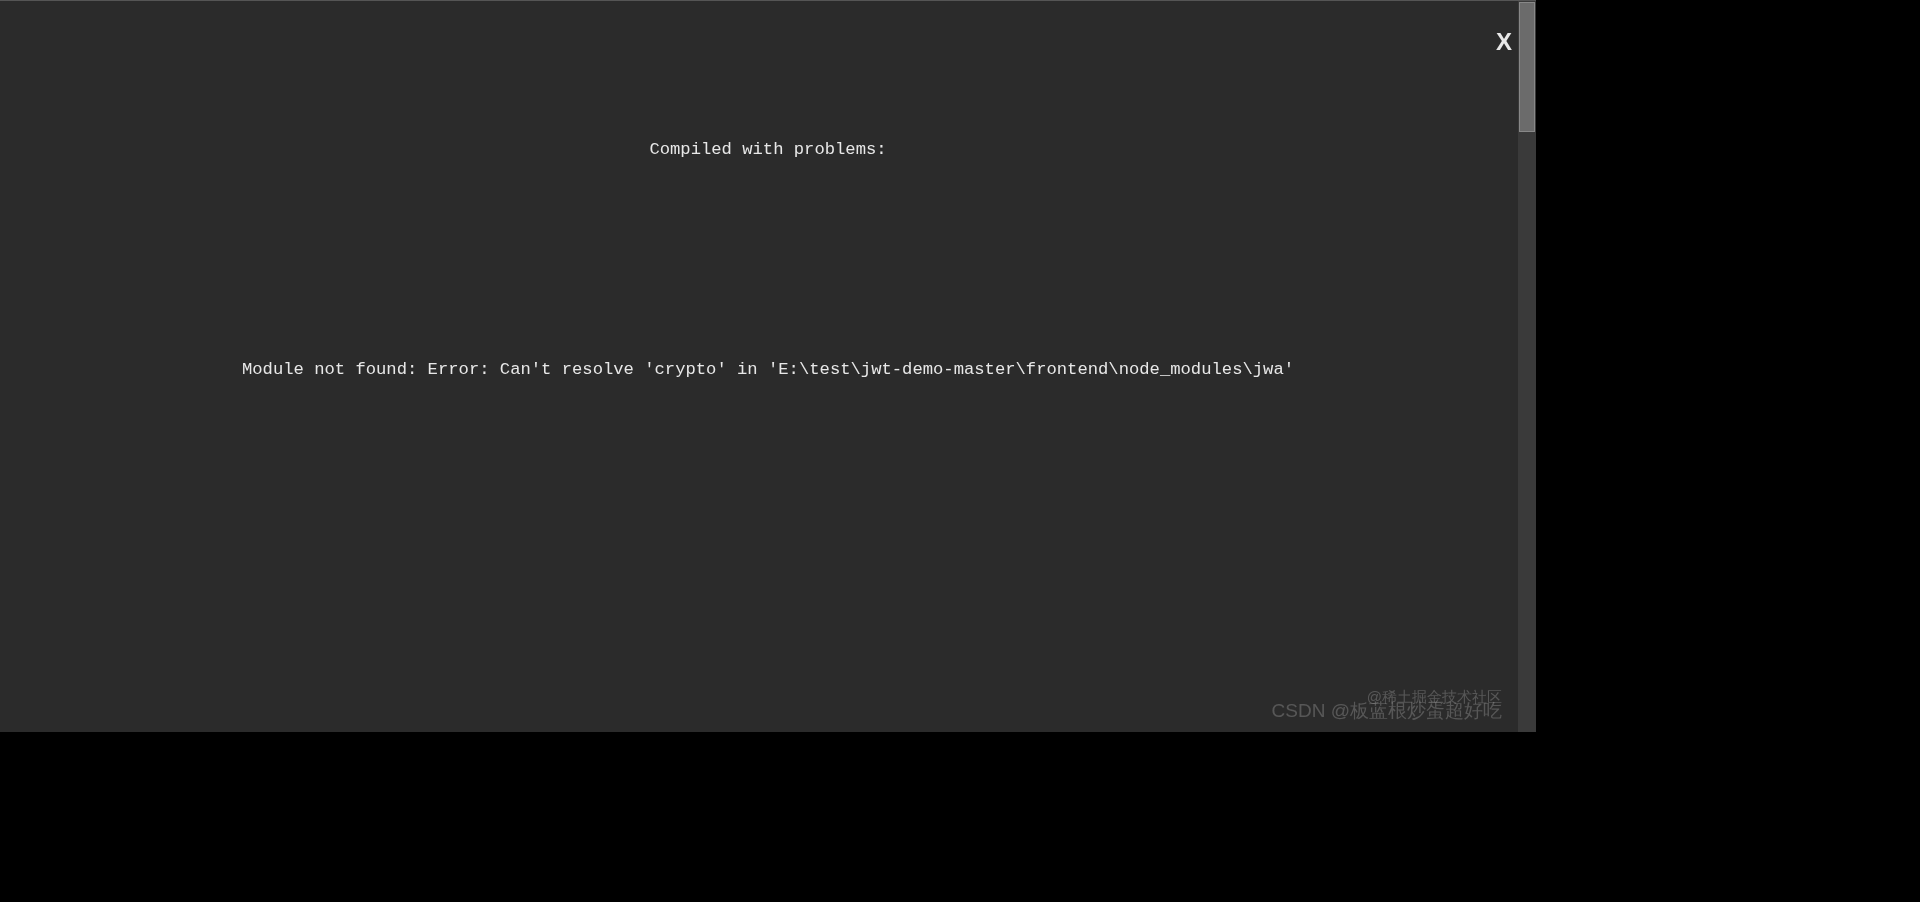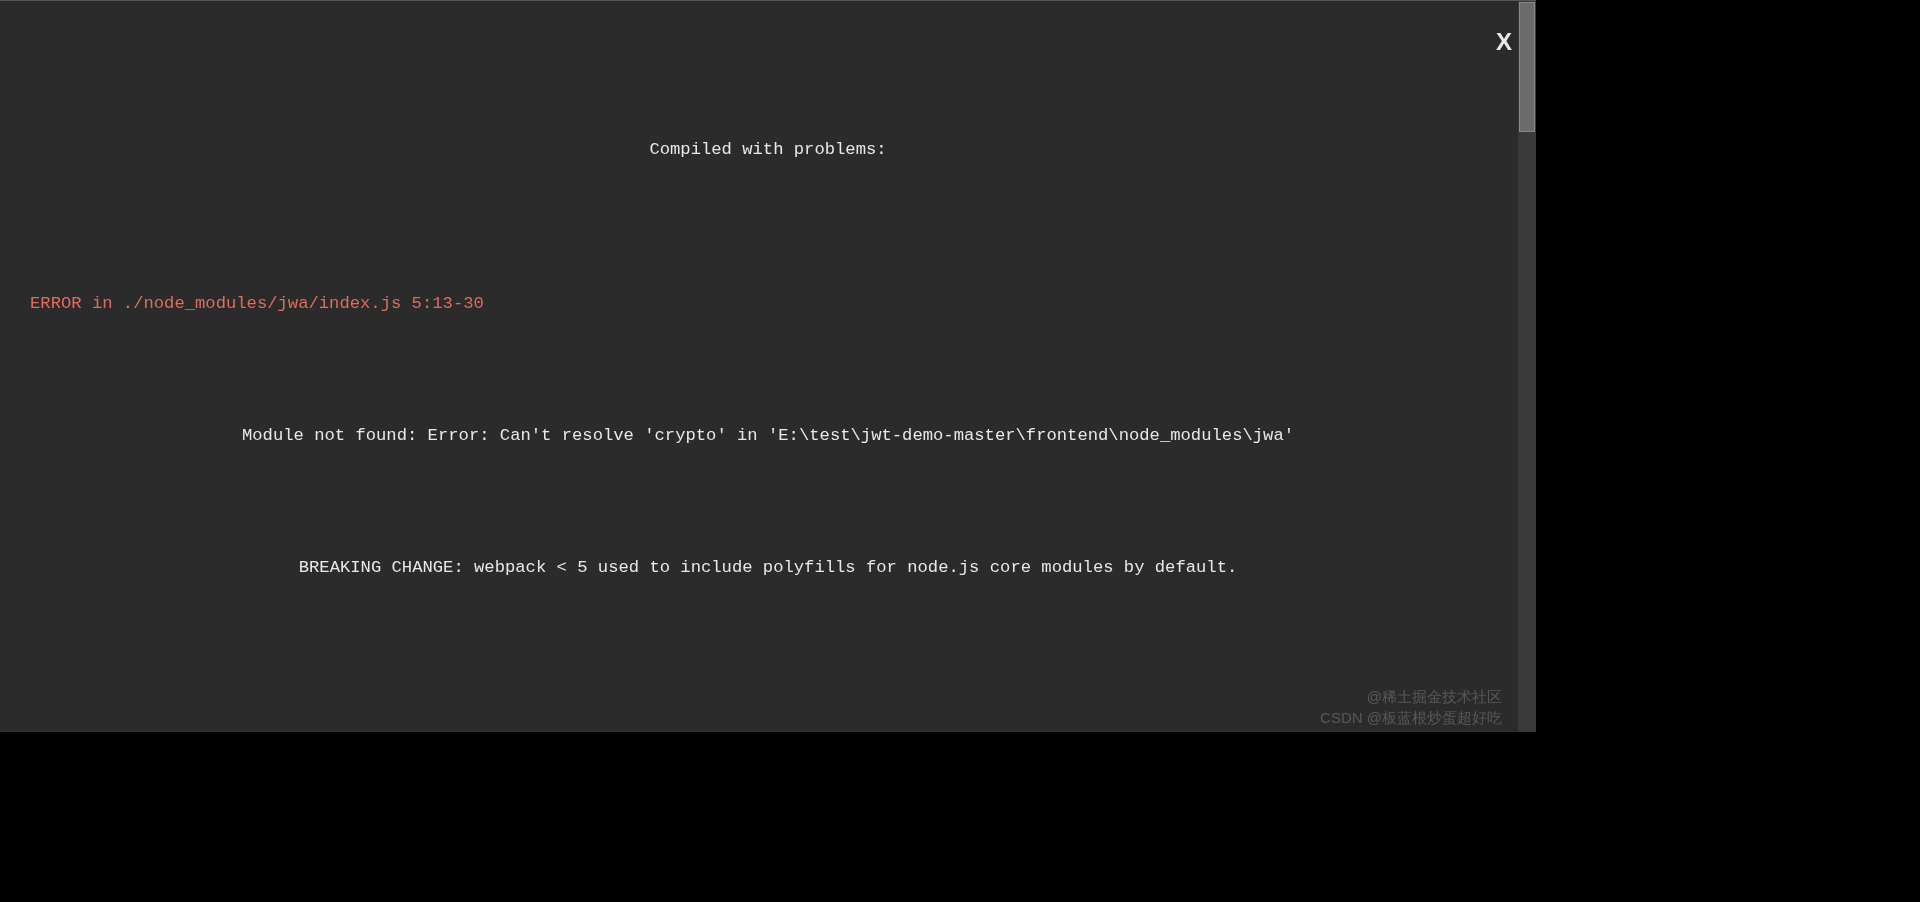--- a/index.html
+++ b/index.html
@@ -61,37 +61,35 @@
   }
 
   .watermark {
     position: absolute;
     color: rgba(220,220,220,0.25);
     font-family: "Microsoft YaHei", Arial, sans-serif;
     pointer-events: none;
     margin-top: 48px;
   }
   .wm1 { right: 34px; bottom: 24px; font-size: 15px; }
-  .wm2 { right: 34px; bottom: 3px;  font-size: 15px; }
+  .wm2 { right: 34px; bottom: 10px;  font-size: 19px; }
 </style>
 </head>
 <body>
 
 <div class="overlay">
 
   <span class="close-x">X</span>
 
   <span class="line txt-normal">Compiled with problems:</span>
   <span class="line">&nbsp;</span>
 
-  <span class="line txt-error">ERROR in ./node_modules/jwa/index.js 5:13-30</span>
   <span class="line">&nbsp;</span>
   <span class="line txt-normal">Module not found: Error: Can't resolve 'crypto' in 'E:\test\jwt-demo-master\frontend\node_modules\jwa'</span>
   <span class="line txt-normal">&nbsp;</span>
-  <span class="line txt-normal">BREAKING CHANGE: webpack &lt; 5 used to include polyfills for node.js core modules by default.</span>
   <span class="line txt-normal">&nbsp;</span>
   
   
   
   
   
   
   
 
   

